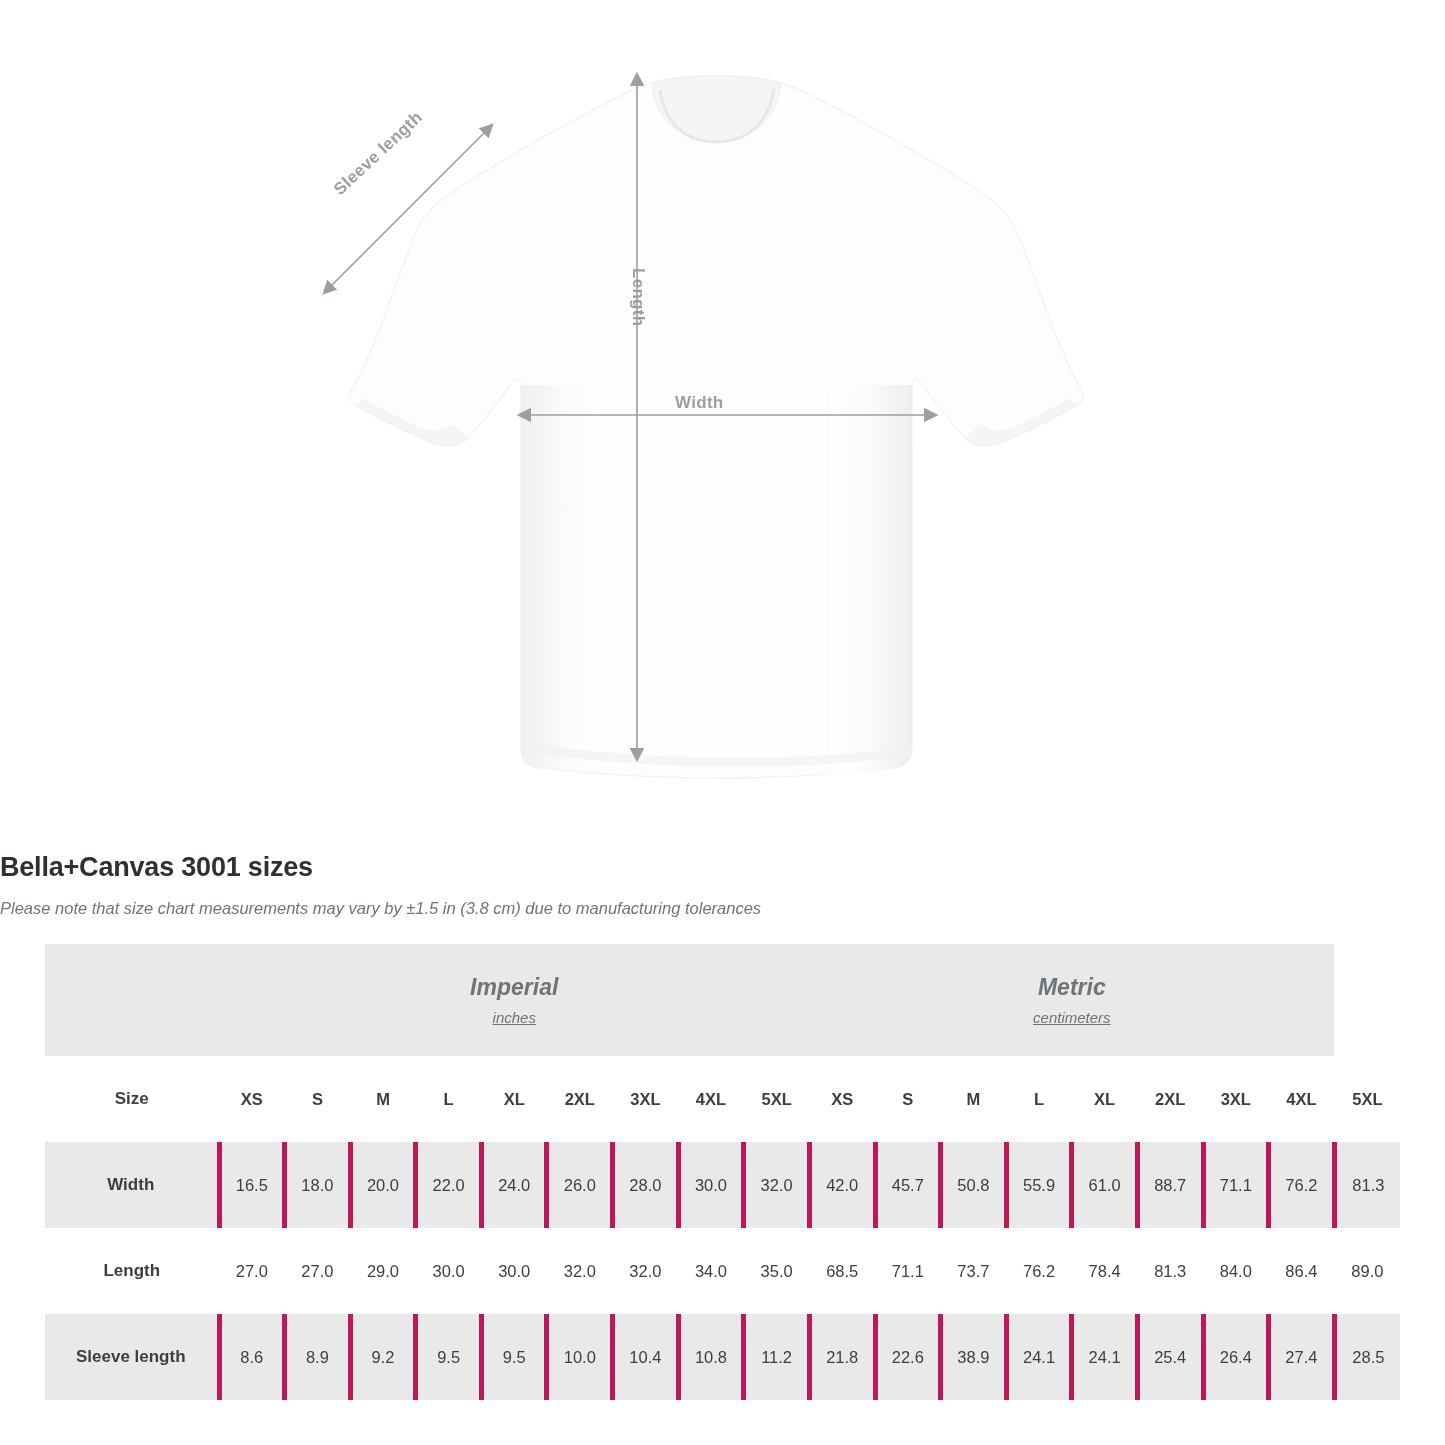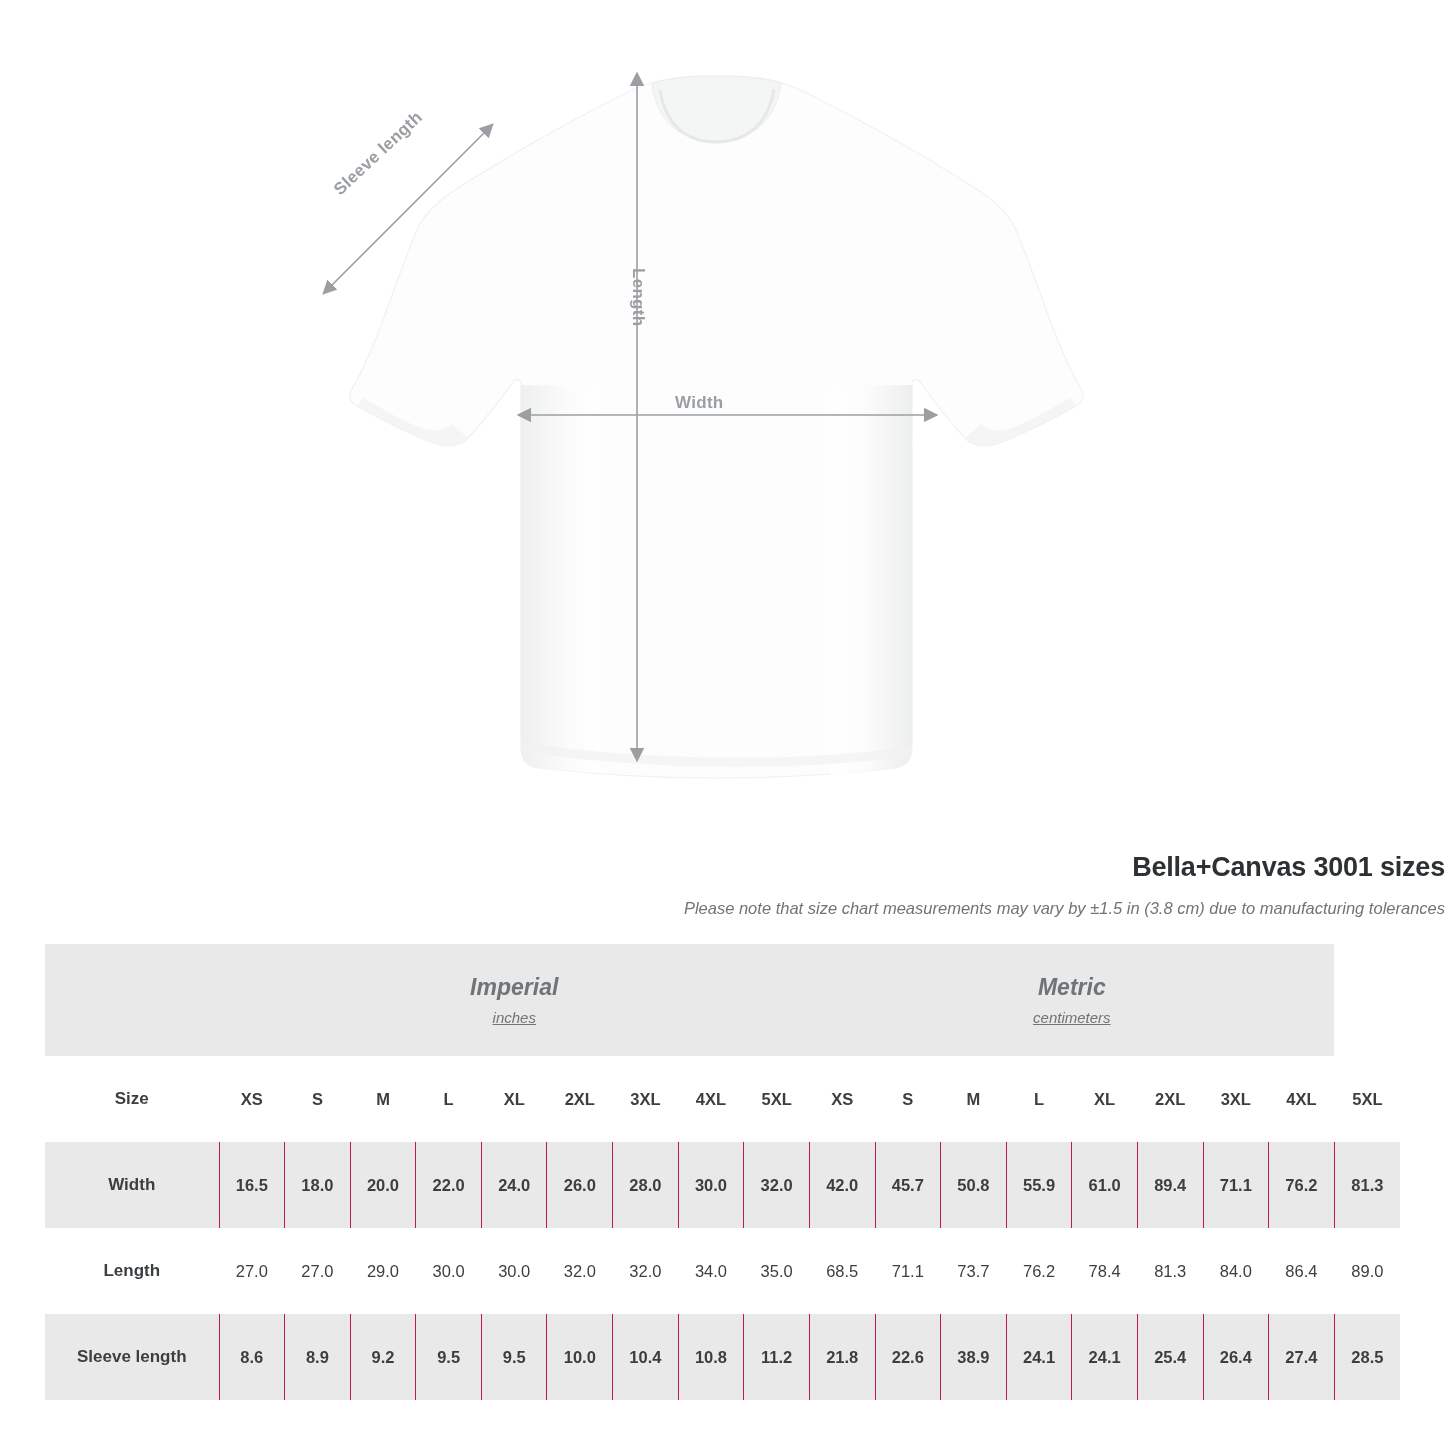--- a/index.html
+++ b/index.html
@@ -51,36 +51,34 @@
     transform: rotate(90deg);
     transform-origin: left top;
   }
   .label-width {
     left: 675px;
     top: 393px;
   }
 
   
   .title-block {
-    text-align: right;
+    text-align: left;
     margin-top: 22px;
-    padding-left: 17px;
   }
   .chart-title {
     font-size: 27px;
     font-weight: bold;
     color: #2d3134;
     letter-spacing: -0.2px;
   }
   .chart-note {
     margin-top: 16px;
     font-size: 16.5px;
     font-style: italic;
     color: #6f7478;
-    margin-left: 20px;
   }
 
   
   .table-wrap {
     margin: 26px 45px 0 45px;
     width: 1355px;
   }
   table.size-table {
     border-collapse: collapse;
     width: 100%;
@@ -122,21 +120,21 @@
   }
   .size-row td.rowhead {
     font-weight: bold;
     font-size: 17px;
     color: #3b3f42;
     background: #ffffff;
   }
   .size-row.shaded td { background: #e9e9e9; }
   .size-row.shaded td.rowhead { background: #e9e9e9; }
   .size-row td.cell { border-left: 1px solid #ffffff; }
-  .size-row.shaded td.cell { border-left: 1px solid #be185d; font-weight: bold; }
+  .size-row.shaded td.cell { border-left: 5px solid #be185d; }
   .size-row td.sep-left { border-left: 1px solid #ffffff; }
   .hdr-row td {
     font-weight: bold;
   }
   .hdr-row td.rowhead { font-weight: bold; }
 </style>
 </head>
 <body>
 
 <div class="page">
@@ -299,21 +297,21 @@
           <td class="cell">24.0</td>
           <td class="cell">26.0</td>
           <td class="cell">28.0</td>
           <td class="cell">30.0</td>
           <td class="cell">32.0</td>
           <td class="cell sep-left">42.0</td>
           <td class="cell">45.7</td>
           <td class="cell">50.8</td>
           <td class="cell">55.9</td>
           <td class="cell">61.0</td>
-          <td class="cell">89.4</td>
+          <td class="cell">88.7</td>
           <td class="cell">71.1</td>
           <td class="cell">76.2</td>
           <td class="cell">81.3</td>
         </tr>
 
         <tr class="size-row">
           <td class="rowhead">Length</td>
           <td class="cell">27.0</td>
           <td class="cell">27.0</td>
           <td class="cell">29.0</td>

